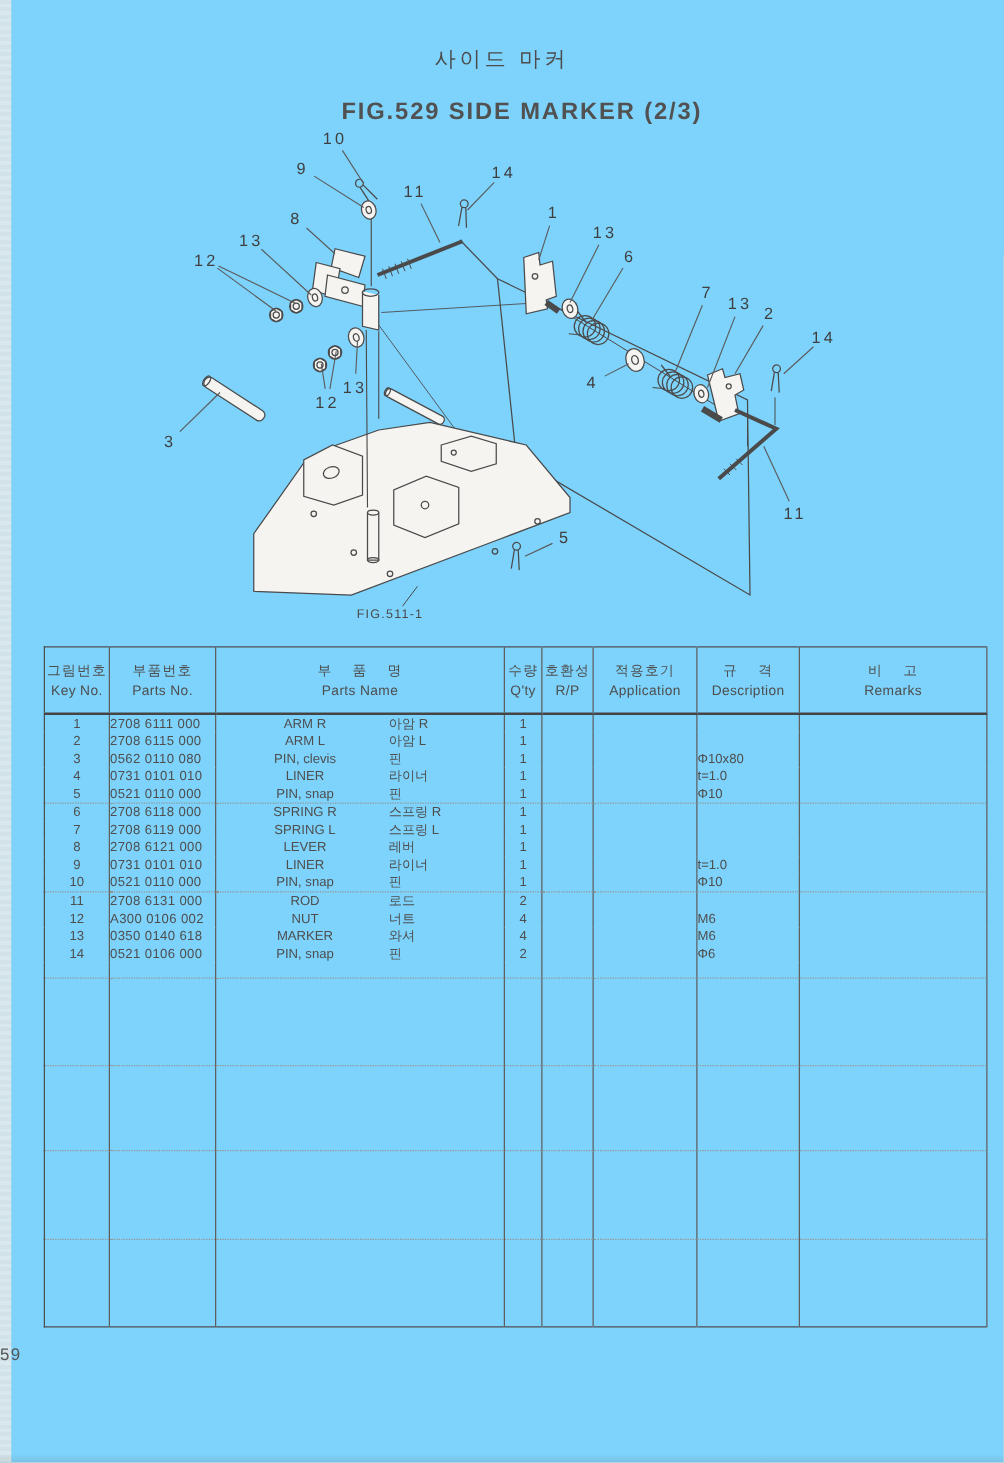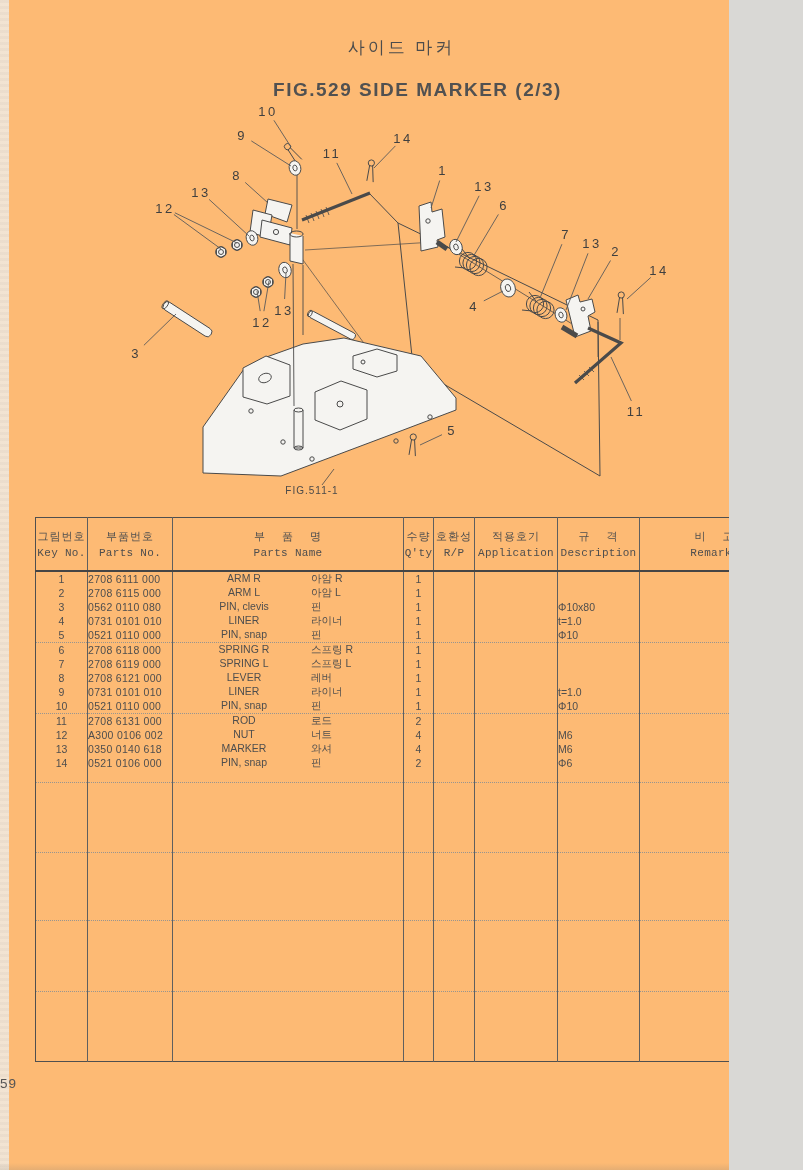--- a/index.html
+++ b/index.html
@@ -1,16 +1,16 @@
 <!DOCTYPE html>
 <html><head>
 <meta charset="utf-8">
 <style>
   html,body{margin:0;padding:0;background:#d9d8d5;}
-  .sheet{position:relative;width:729px;height:1170px;background:#fdba74;overflow:hidden;
+  .sheet{position:relative;width:803px;height:1170px;background:#7dd3fc;overflow:hidden;
          font-family:"Liberation Sans",sans-serif;color:#4e4e4e;}
   .binding-edge{position:absolute;left:0;top:0;width:9px;height:1170px;
     background:repeating-linear-gradient(180deg,#e7e6e3 0 3px,#efeeea 3px 6px);opacity:.8;}
   .bottom-edge{position:absolute;left:0;bottom:0;width:803px;height:7px;
     background:linear-gradient(180deg,rgba(0,0,0,0) 0,rgba(120,118,112,.18) 100%);}
   .title-ko{position:absolute;top:36px;left:0;width:803px;text-align:center;margin:0;
     font-size:17px;font-weight:500;letter-spacing:3px;color:#4c4c4c;}
   .title-fig{position:absolute;top:63px;left:0;width:803px;text-align:center;margin:16px;
     font-size:19px;font-weight:700;letter-spacing:1.5px;color:#515151;}
   svg.diagram{position:absolute;left:0;top:95px;width:803px;height:415px;}
@@ -18,21 +18,21 @@
   #callout-layer text{font:13px "Liberation Sans",sans-serif;fill:#3f3f3f;letter-spacing:2.5px;
     text-anchor:middle;dominant-baseline:central;}
   #callout-layer line{stroke:#5a5a5a;stroke-width:.9;}
   .figref{font:10px "Liberation Sans",sans-serif;fill:#4a4a4a;letter-spacing:1px;text-anchor:middle;}
   table.parts{position:absolute;left:35px;top:517px;width:754px;border-collapse:collapse;
     table-layout:fixed;border:1.5px solid #4f4f4f;}
   table.parts th,table.parts td{border-right:1px solid #5f5f5f;padding:0;font-weight:normal;
     font-size:10.5px;color:#4e4e4e;overflow:hidden;white-space:nowrap;}
   table.parts thead th{border-bottom:2px solid #454545;height:52px;font-size:11px;vertical-align:middle;}
   .hdr-ko{display:block;letter-spacing:1px;margin-bottom:3px;}
-  .hdr-en{display:block;letter-spacing:.3px;font-family:Liberation Mono, monospace;}
+  .hdr-en{display:block;letter-spacing:.3px;}
   .wide-sp .hdr-ko{word-spacing:12px;}
   tbody.grp{border-bottom:1px dotted #979590;}
   tbody.grp:last-of-type{border-bottom:none;}
   tbody tr{height:14px;}
   td.c{text-align:center;}
   td.parts-no{padding-left:3px;letter-spacing:.3px;}
   .name-en{display:inline-block;width:134px;padding-left:4px;text-align:center;}
   td.desc{padding-left:4px;}
   .page-number{position:absolute;top:1076px;left:0;width:803px;text-align:left;
     font-size:13.5px;letter-spacing:1px;color:#555;}

